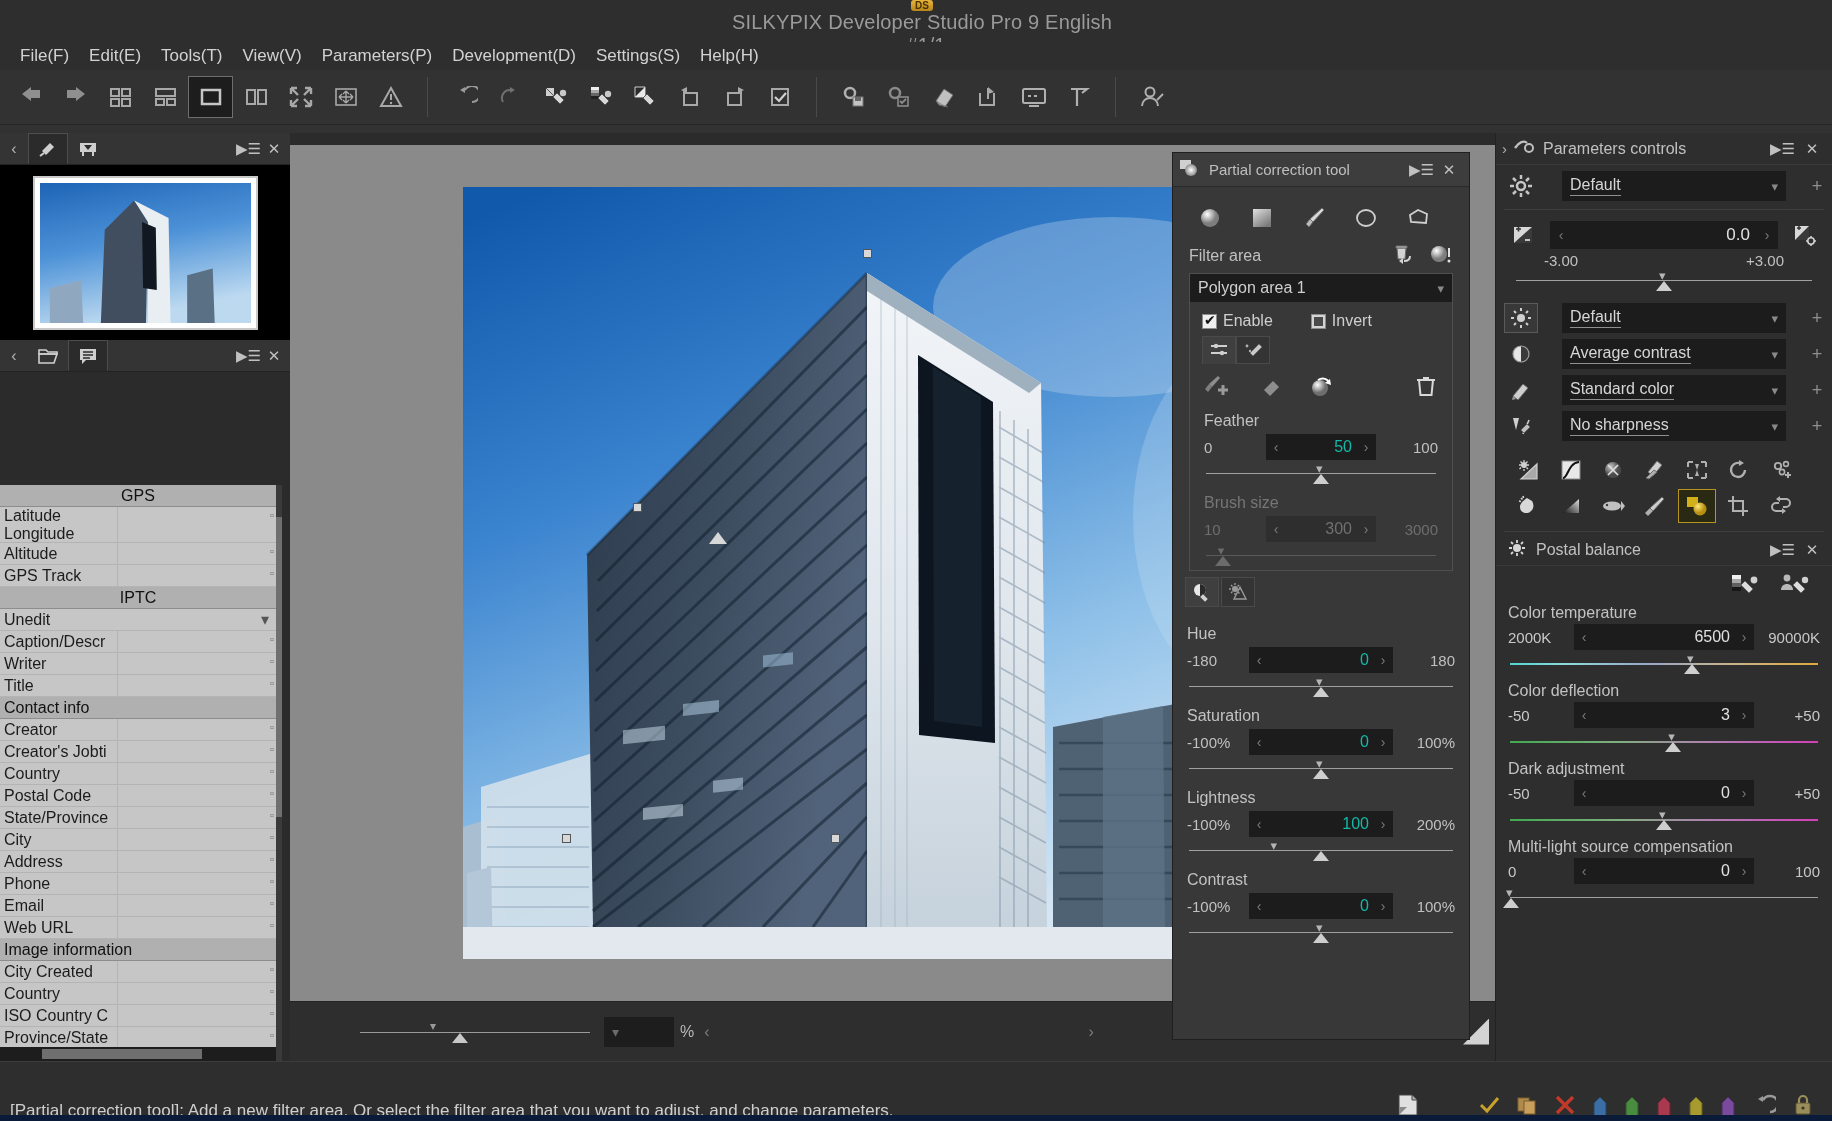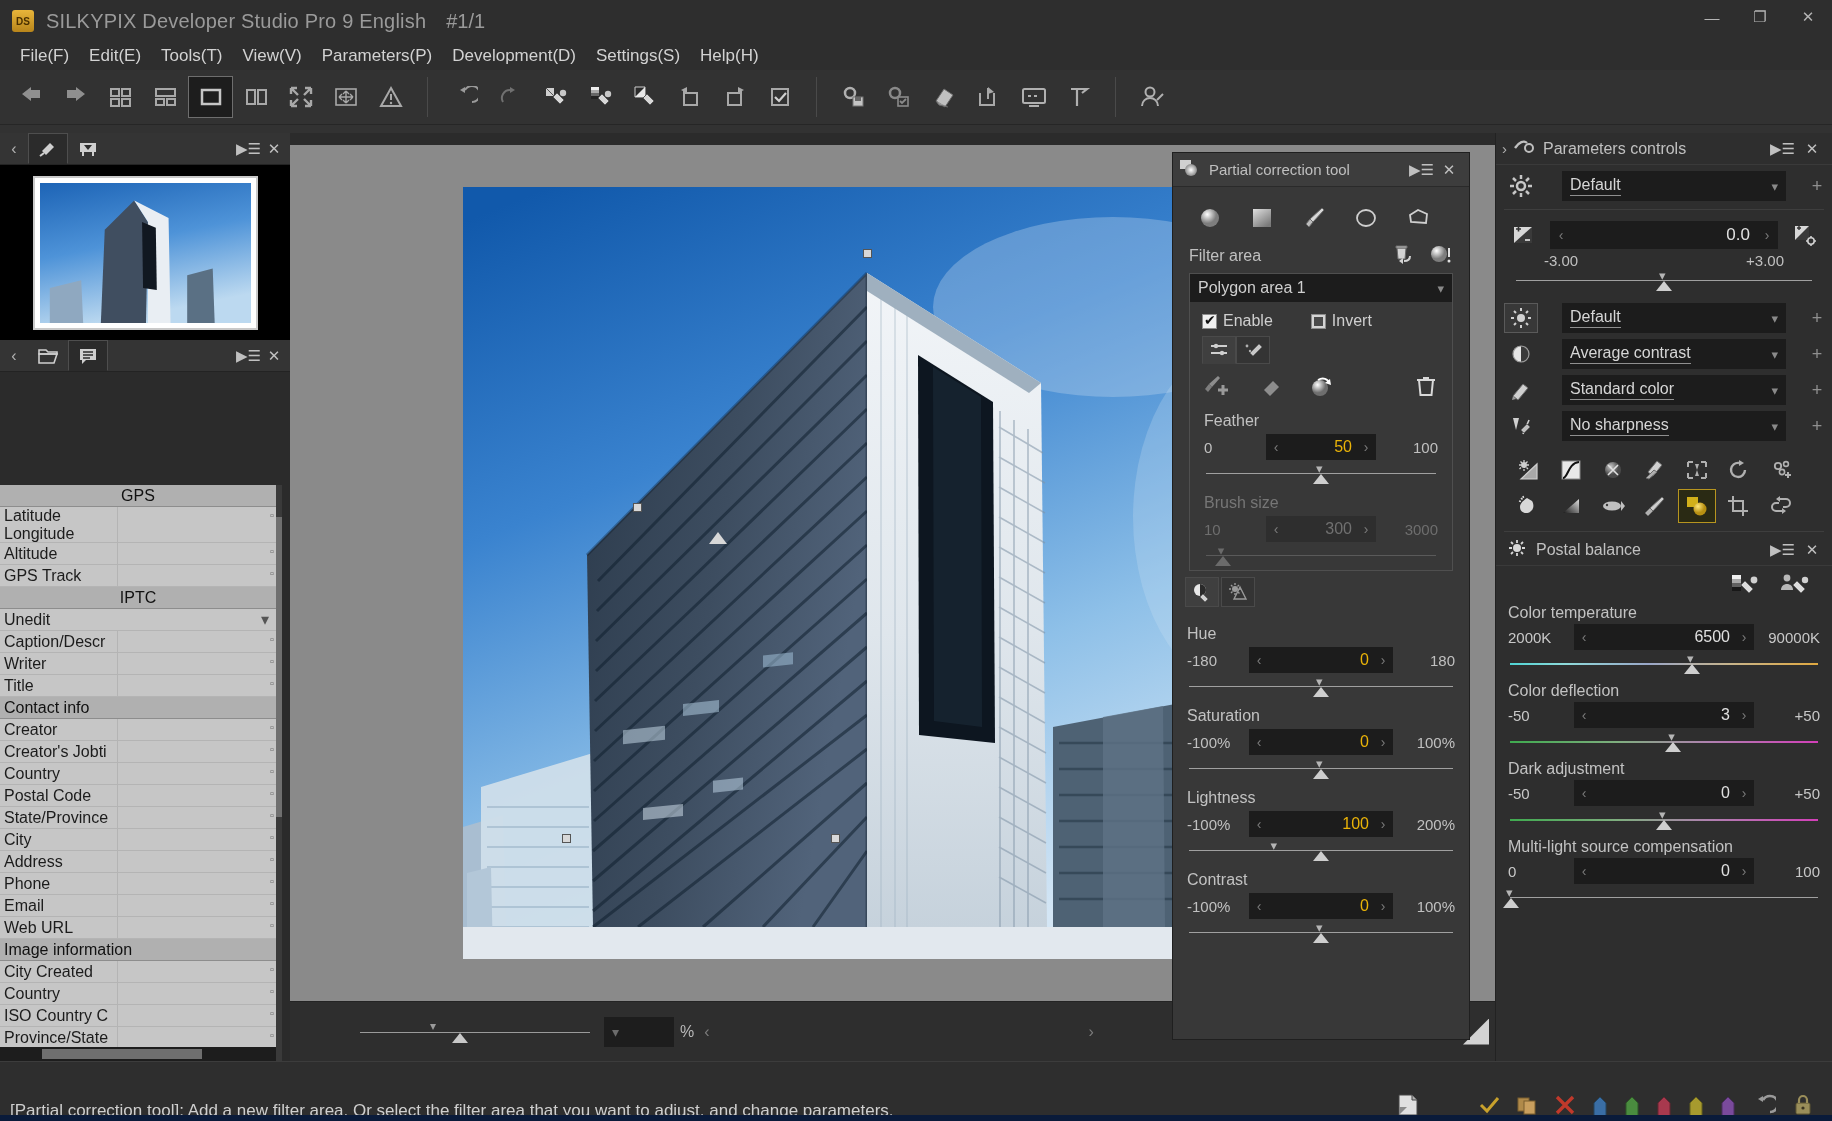--- a/index.html
+++ b/index.html
@@ -8,21 +8,21 @@
     background: #2b2b2b;
     font-family: "Liberation Sans", sans-serif;
     color: #c8c8c8;
     overflow: hidden;
   }
   .app { position: relative; width: 1832px; height: 1121px; background: #323232; }
 
   
   .titlebar {
     position: absolute; top:0; left:0; width:1832px; height:42px;
-    background: #2e2e2e; display:flex; align-items:center;
+    background: #2e2e2e; display:flex; align-items:center;flex-direction:column;
   }
   .app-logo {
     width:22px; height:22px; margin-left:12px; border-radius:3px;
     background: linear-gradient(#e8b53a,#b8851b);
     display:flex; align-items:center; justify-content:center;
     font-size:10px; font-weight:bold; color:#4a3000;
   }
   .title-text { margin-left:12px; font-size:20px; color:#9a9a9a; letter-spacing:.2px;}
   .title-index { margin-left:20px; font-size:20px; color:#9a9a9a;}
   .win-btns { margin-left:auto; display:flex; height:100%; }
@@ -161,21 +161,21 @@
   .slider-grp { padding:6px 14px 2px 14px;}
   .sl-label{ font-size:16px; color:#c2c2c2; margin-bottom:4px;}
   .sl-label.dim{ color:#767676;}
   .sl-vals{ display:flex; align-items:center; }
   .sl-min,.sl-max{ font-size:15px; color:#c0c0c0; width:56px;}
   .sl-min.dim,.sl-max.dim{ color:#6e6e6e;}
   .sl-max{ text-align:right;}
   .spin { flex:1; height:26px; background:#1c1c1c; display:flex; align-items:center; margin:0 6px;}
   .spin.dim{ background:#2e2e2e;}
   .spin .a{ width:20px; text-align:center; color:#7b7b7b; font-size:14px;}
-  .spin .v{ flex:1; text-align:right; padding-right:4px; font-size:16px; color:#eab308;}
+  .spin .v{ flex:1; text-align:right; padding-right:4px; font-size:16px; color:#14b8a6;}
   .spin.dim .v{ color:#707070;}
   .track-wrap{ position:relative; height:24px; margin-top:2px;}
   .track{ position:absolute; top:11px; left:2px; right:2px; height:1px; background:#a0a0a0;}
   .track.dim{ background:#5a5a5a;}
   .track.temp{ height:2px; background:linear-gradient(90deg,#4fd4d4,#8fdada 18%,#9aa7c8 45%,#c8b48a 72%,#e0a840);}
   .track.green-magenta{ height:2px; background:linear-gradient(90deg,#3faa4f,#7fae7f 35%,#b080b0 65%,#d23fb8);}
   .knob{ position:absolute; top:12px; width:0;height:0;
          border-left:8px solid transparent;border-right:8px solid transparent;border-bottom:10px solid #cecece;
          transform:translateX(-8px);}
   .knob.dim{ border-bottom-color:#6b6b6b;}

